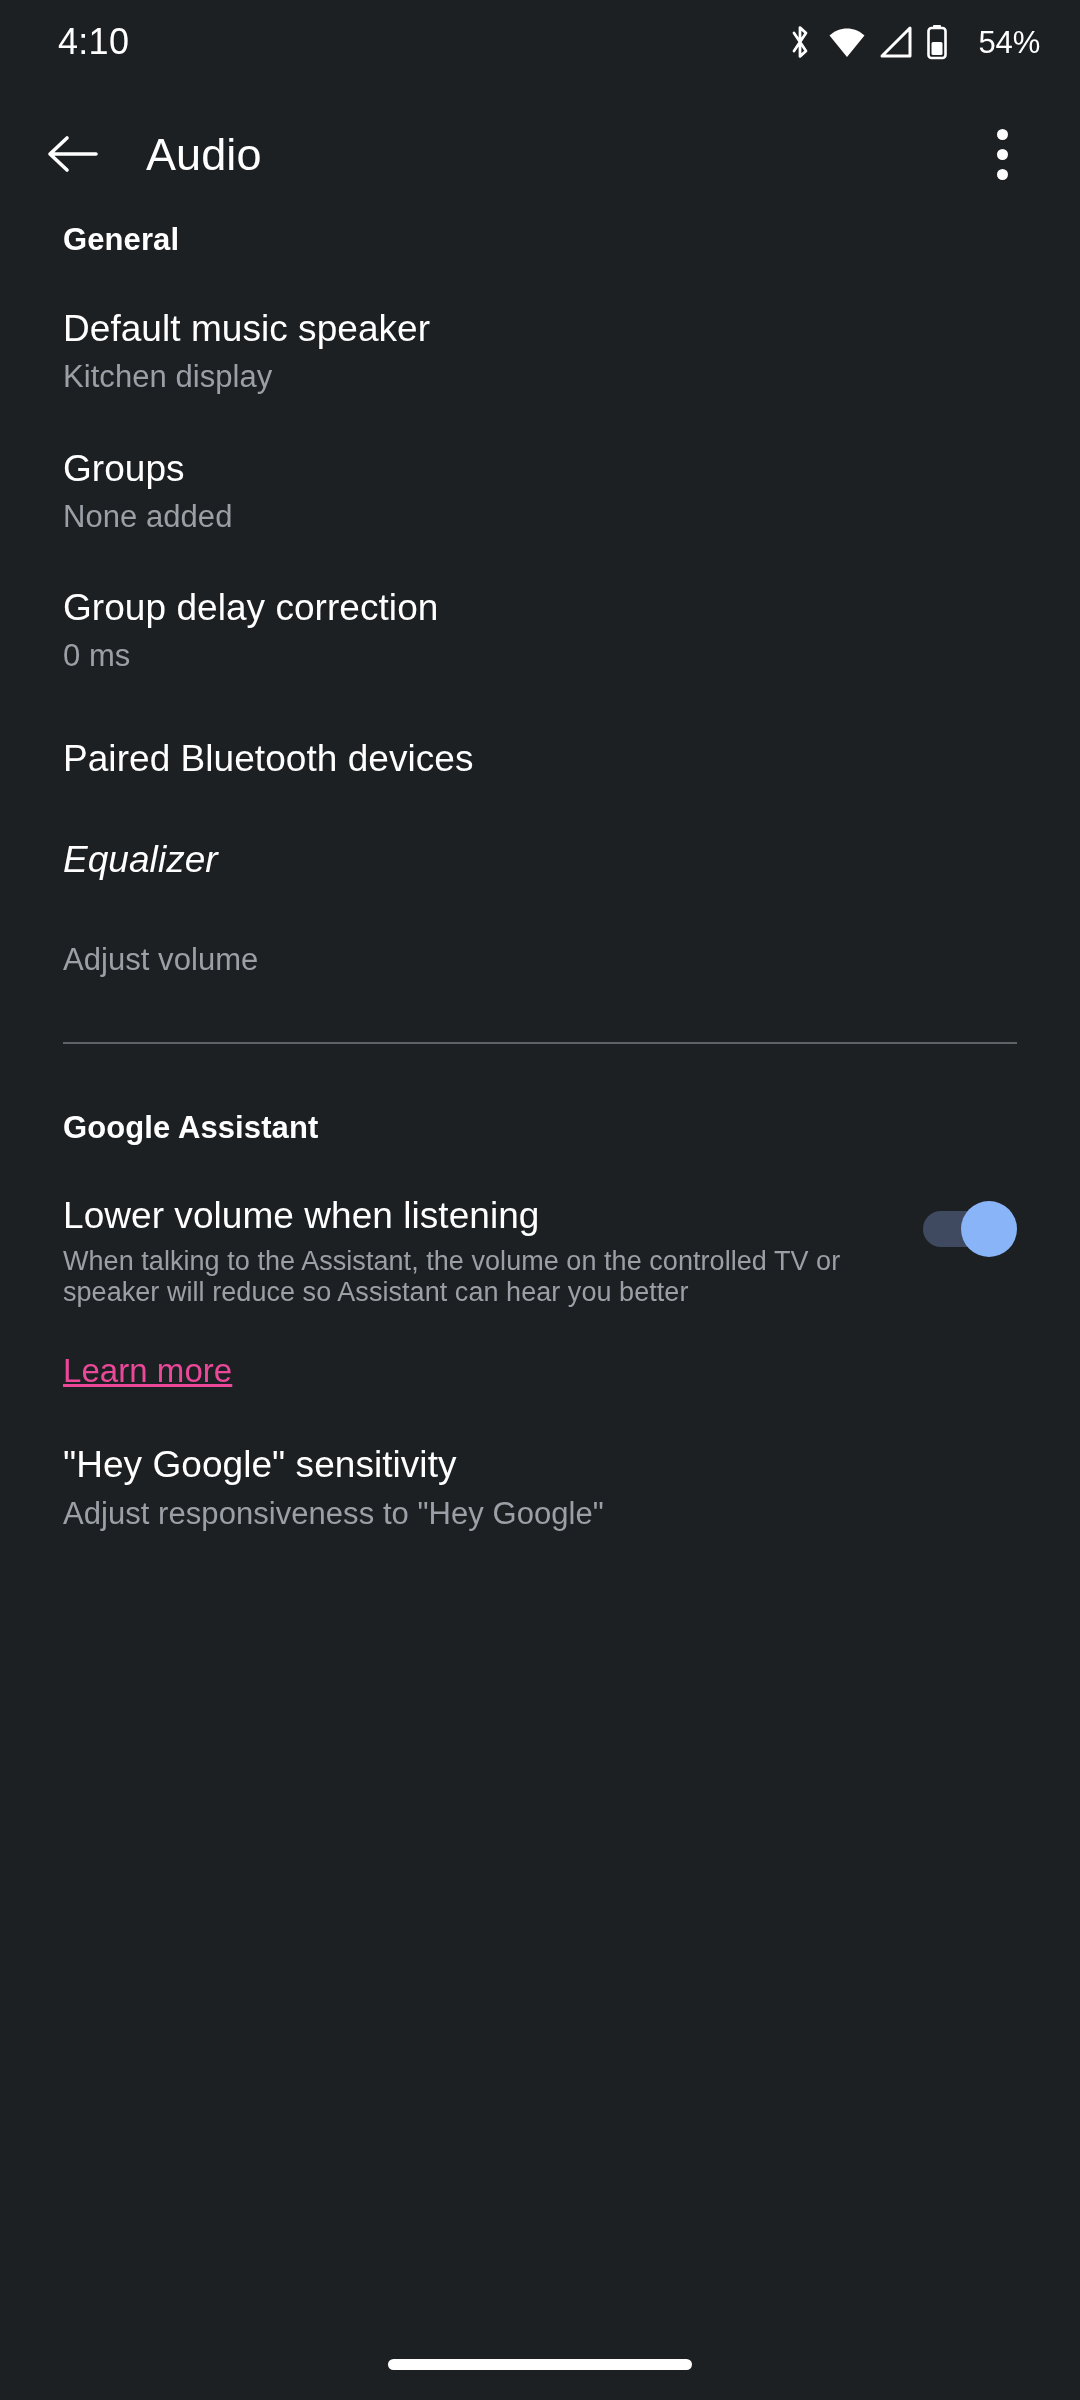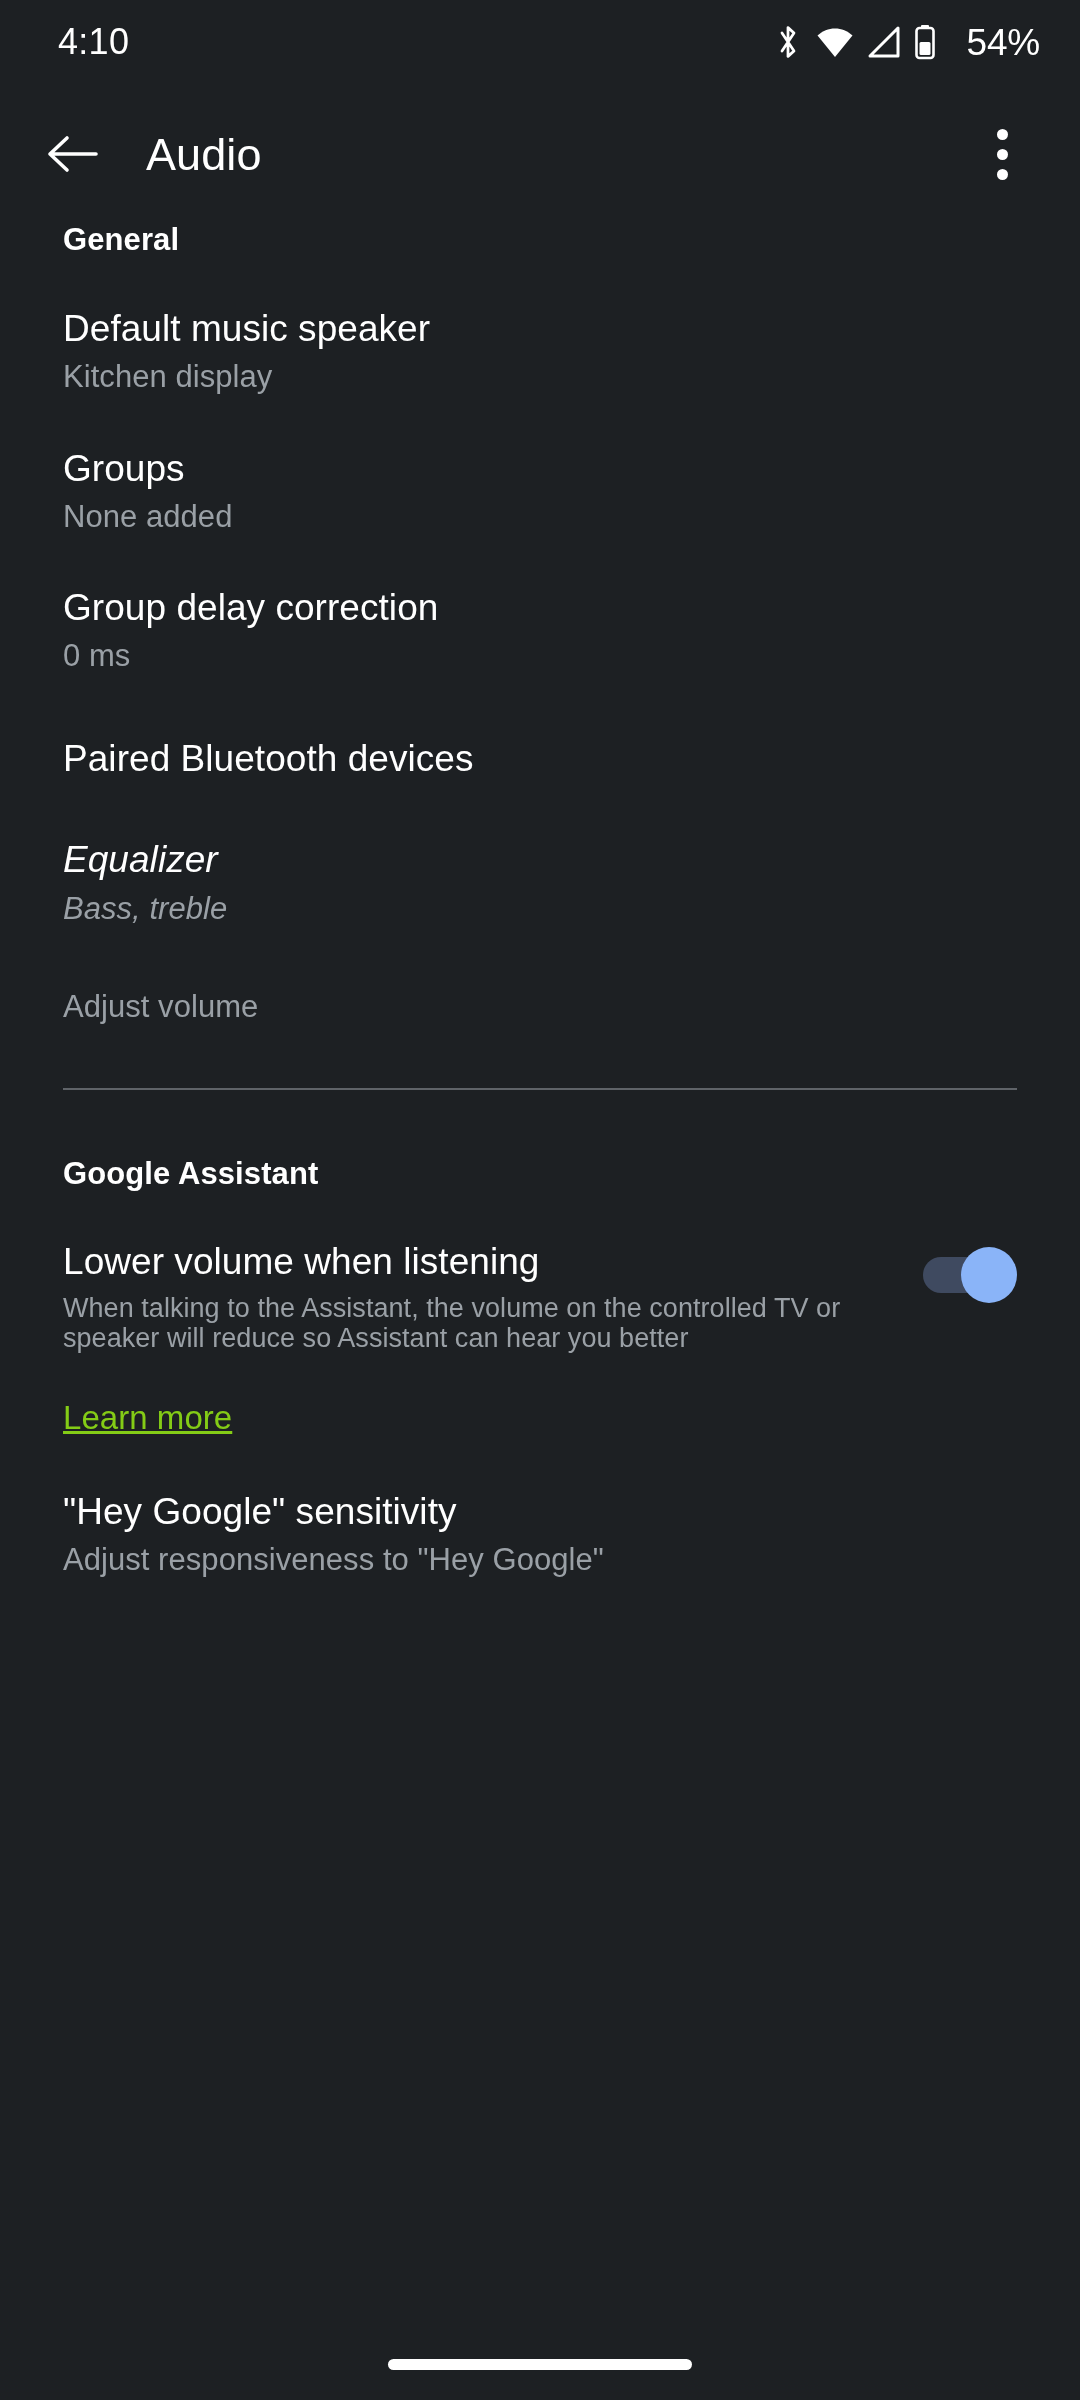--- a/index.html
+++ b/index.html
@@ -38,21 +38,21 @@
     letter-spacing: 0.3px;
     line-height: 1;
   }
   .status-right {
     display: flex;
     align-items: center;
     gap: 13px;
   }
   .status-right svg { display: block; }
   .battery-pct {
-    font-size: 37px;
+    font-size: 31px;
     font-weight: 500;
     letter-spacing: -0.2px;
     margin-left: 18px;
     line-height: 1;
   }
 
   
   .app-bar {
     position: absolute;
     top: 84px; left: 0;
@@ -147,21 +147,21 @@
     font-weight: 400;
     line-height: 1.14;
     margin-top: 10px;
     letter-spacing: 0.05px;
     max-width: 800px;
   }
 
   .link-row { padding: 0 63px; }
   .learn-more {
     font-size: 33px;
-    color: #84cc16;
+    color: #ec4899;
     font-weight: 400;
     line-height: 1;
     display: inline-block;
     letter-spacing: 0.05px;
   }
 
   .divider {
     height: 2px;
     background: #5f6368;
     margin: 0 63px;
@@ -295,21 +295,20 @@
         <div class="pref-text">
           <div class="pref-title">Paired Bluetooth devices</div>
         </div>
       </div>
     </div>
 
     <div class="pref" style="margin-top:60px;font-style:italic;">
       <div class="pref-row">
         <div class="pref-text">
           <div class="pref-title">Equalizer</div>
-          <div class="pref-summary">Bass, treble</div>
         </div>
       </div>
     </div>
 
     <div class="pref" style="margin-top:51px;">
       <div class="pref-row">
         <div class="pref-text">
           <div class="pref-summary">Adjust volume</div>
         </div>
       </div>

